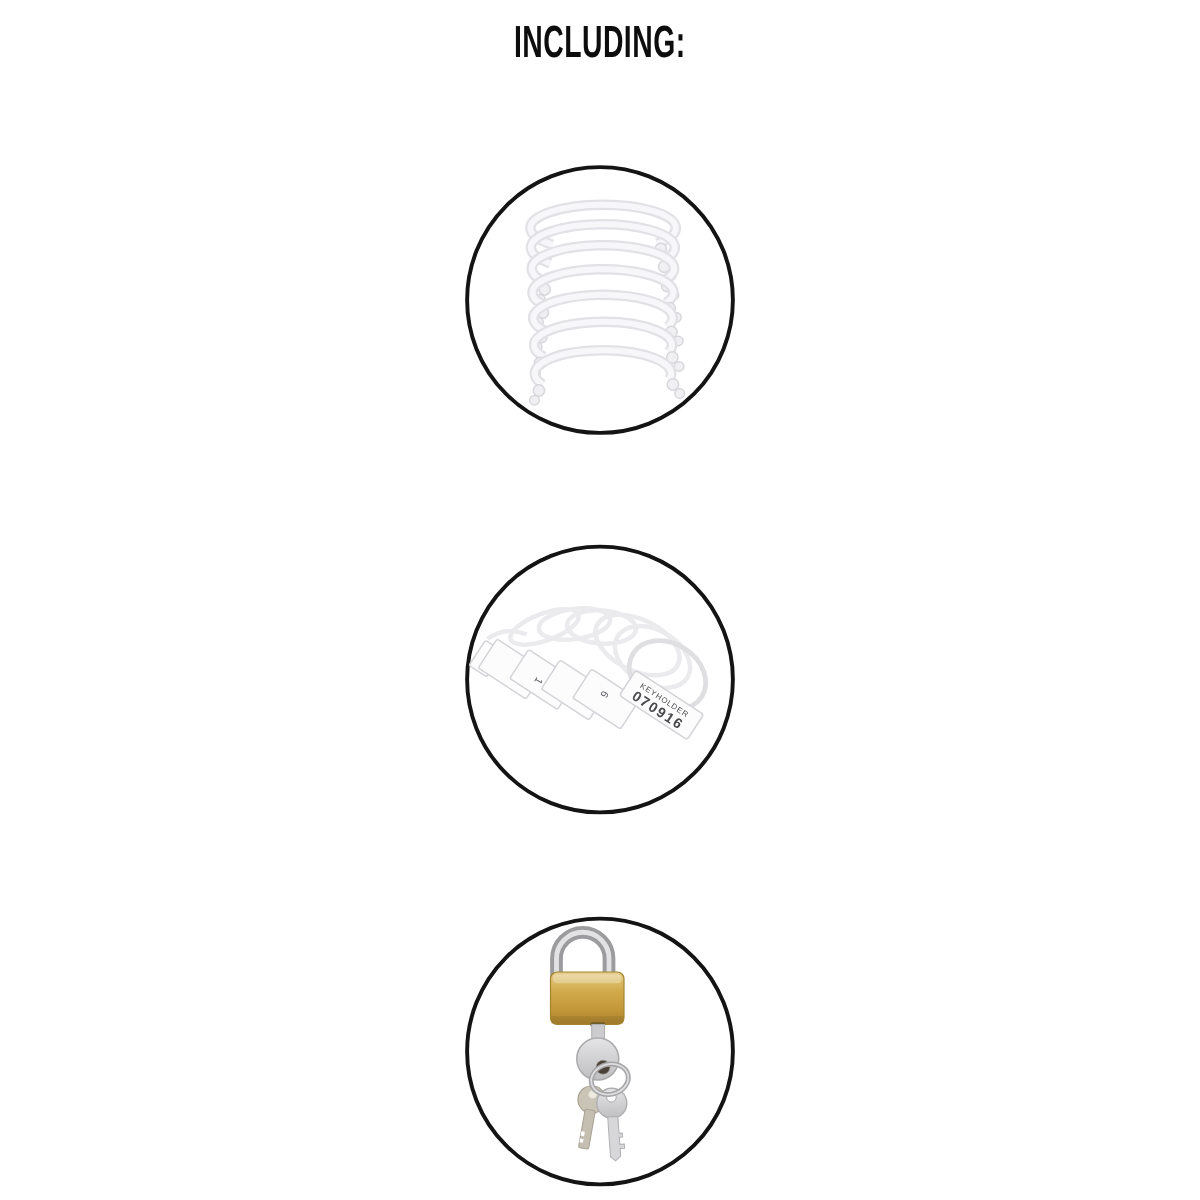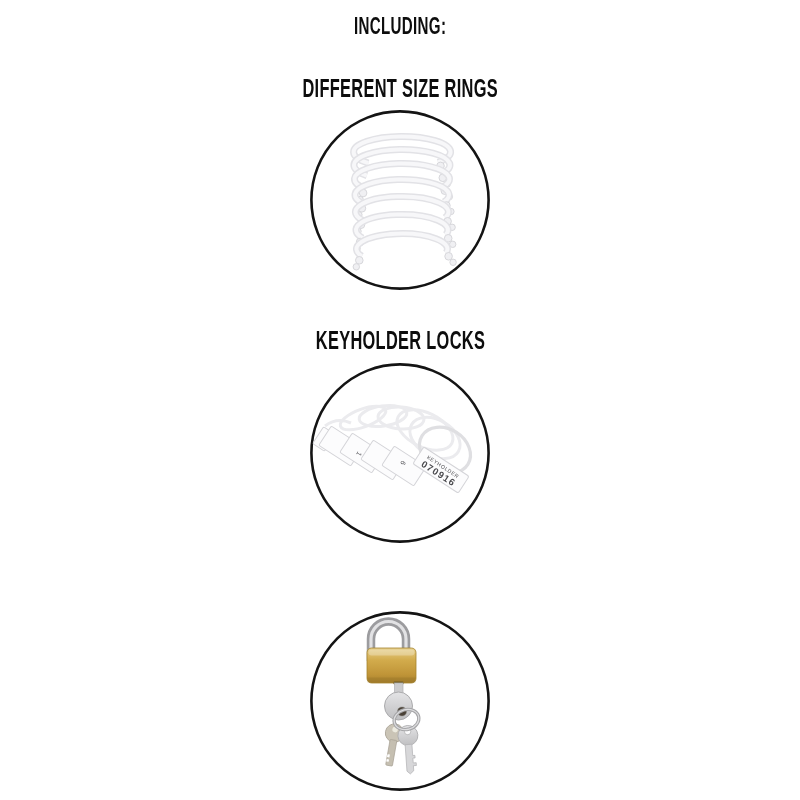--- a/index.html
+++ b/index.html
@@ -5,21 +5,21 @@
   html,body{margin:0;padding:0;background:#ffffff;}
   .canvas{
     position:relative;width:800px;height:800px;background:#ffffff;
     font-family:"Liberation Sans",sans-serif;overflow:hidden;
   }
   .hdr{
     position:absolute;left:0;width:100%;text-align:center;
     color:#0d0d0d;font-weight:bold;line-height:1.0;white-space:nowrap;
   }
   .hdr .cx{display:inline-block;transform:scaleX(.63);transform-origin:50% 50%;letter-spacing:.5px;}
-  .title{top:14px;font-size:24px;}
+  .title{top:14px;font-size:30px;}
   .h-rings{top:75px;font-size:26px;}
   .h-locks{top:327px;font-size:26px;}
   .h-keys{top:575px;font-size:26px;}
   .fig{position:absolute;left:308px;width:184px;height:184px;}
   .fig-rings{top:108px;}
   .fig-locks{top:361px;}
   .fig-keys{top:609px;}
   .fig svg{display:block;}
   .circle-frame{fill:#ffffff;stroke:#141414;stroke-width:2.6;}
   .ring-o{fill:none;stroke:#e2e2e6;stroke-width:7;}
@@ -34,23 +34,20 @@
 </style>
 </head>
 <body>
 
 <div class="canvas">
 
   <div class="hdr title">
     <span class="cx">INCLUDING:</span>
   </div>
 
-  <div class="hdr h-rings">
-    <span class="cx">DIFFERENT SIZE RINGS</span>
-  </div>
 
   <div class="fig fig-rings">
     <svg width="184" height="184" viewBox="0 0 184 184">
       <circle class="circle-frame" cx="92" cy="92" r="88.6"></circle>
       <g transform="translate(-3,-2)">
         <g>
           <path class="ring-o" d="M 63.3 57.1 A 48.5 15.5 0 1 1 133.0 56.4"></path>
           <path class="ring-i" d="M 63.3 57.1 A 48.5 15.5 0 1 1 133.0 56.4"></path>
           <circle class="bead" cx="135.5" cy="59.9" r="3.8"></circle>
             <circle class="bead" cx="140.0" cy="65.9" r="3.2"></circle>
@@ -98,23 +95,20 @@
           <path class="ring-i" d="M 56.8 150.3 A 45.5 15.5 0 1 1 141.1 146.8"></path>
           <circle class="bead" cx="143.6" cy="150.3" r="3.8"></circle>
             <circle class="bead" cx="148.1" cy="156.3" r="3.2"></circle>
           <circle class="bead" cx="54.3" cy="154.3" r="3.8"></circle>
             <circle class="bead" cx="51.3" cy="160.8" r="3.2"></circle>
         </g>
       </g>
     </svg>
   </div>
 
-  <div class="hdr h-locks">
-    <span class="cx">KEYHOLDER LOCKS</span>
-  </div>
 
   <div class="fig fig-locks">
     <svg width="184" height="184" viewBox="0 0 184 184">
       <circle class="circle-frame" cx="92" cy="92" r="88.6"></circle>
       <g transform="translate(-3,-3)">
         <g>
           <path class="loop" d="M 20 68 q 12 -9 26 -3"></path>
           <ellipse class="loop" cx="58" cy="60" rx="24" ry="9" transform="rotate(-20 58 60)"></ellipse>
           <ellipse class="loop" cx="78" cy="58" rx="24" ry="10" transform="rotate(-8 78 58)"></ellipse>
           <ellipse class="loop" cx="96" cy="60" rx="23" ry="11" transform="rotate(4 96 60)"></ellipse>

